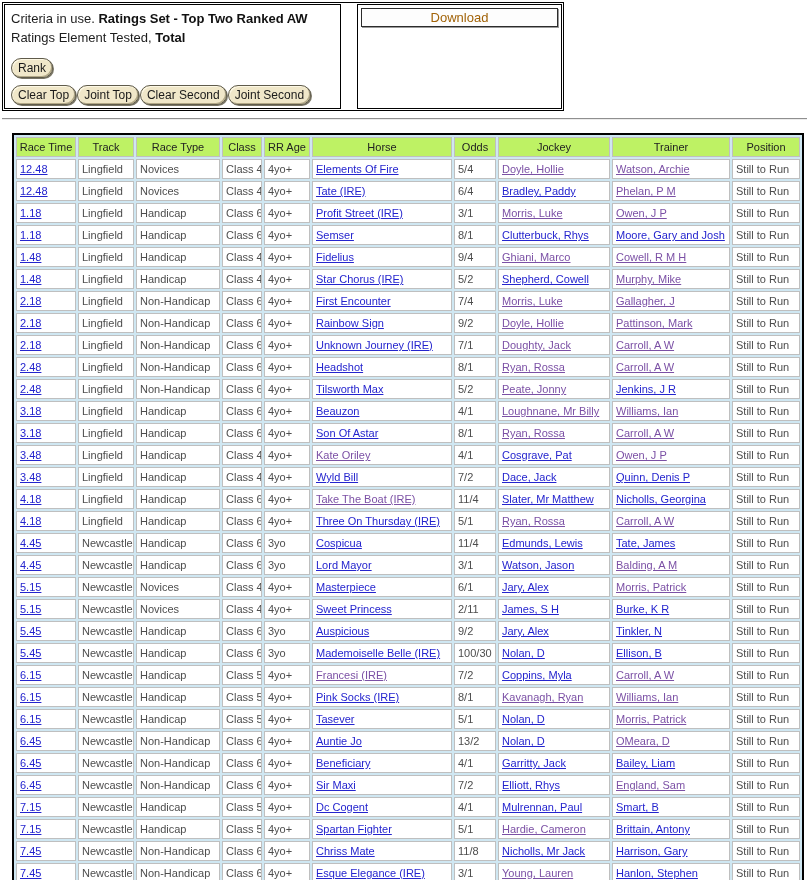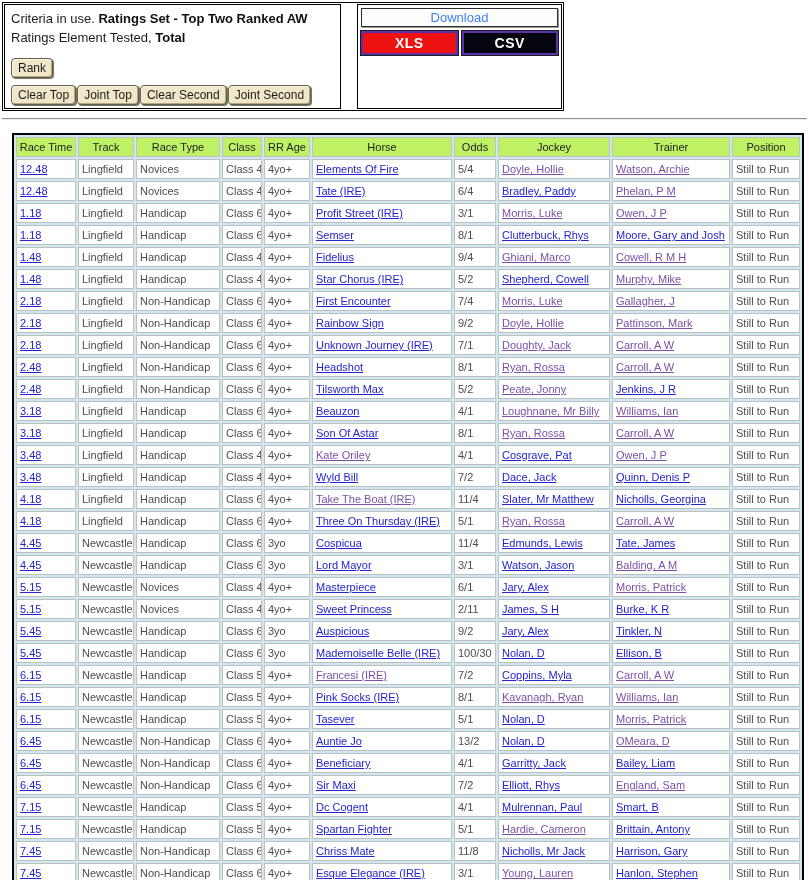--- a/index.html
+++ b/index.html
@@ -9,29 +9,29 @@
   body{margin:2px; background:#fff; font-family:"Liberation Sans",sans-serif; color:#222;}
   a{cursor:pointer;}
 
   
   .top-wrap{display:inline-flex; border:1px solid #000; padding:1px; gap:16px; vertical-align:top;}
   .criteria-box{width:337px; height:105px; border:1px solid #000; padding:4px 6px; background:#fff;}
   .criteria-line{font-size:13px; line-height:19px; color:#1d1d1d; white-space:nowrap;}
   .criteria-line b{color:#111;}
   .rank-row{margin-top:11px;}
   .btn{
-    background:#f0e7c9; border:1px solid #5f5b4b; border-radius:4px;
+    background:#f0e7c9; border:1px solid #5f5b4b; border-radius:10px;
     box-shadow:inset 1px 1px 0 #fdf8e4, inset -1px -1px 0 #b3a987, 1px 1px 0 #7a7666;
     font-family:"Liberation Sans",sans-serif; font-size:12px; color:#1a1a1a;
     padding:2px 6px; cursor:pointer;
   }
   .criteria-button-row{margin-top:7px; display:flex; gap:1px; width:max-content;}
 
   .download-box{width:205px; height:105px; border:1px solid #000; padding:3px; background:#fff; display:flex; flex-direction:column;}
-  .download-title{border:1px solid #2b2b2b; box-shadow:1px 1px 0 #9a9a9a; text-align:center; font-size:13px; line-height:17px; background:#fdfdfd; color:#3b82f6;}
+  .download-title{border:1px solid #2b2b2b; box-shadow:1px 1px 0 #9a9a9a; text-align:center; font-size:13px; line-height:17px; background:#fdfdfd; color:#a16207;}
   .download-buttons{display:flex; gap:4px; margin-top:4px;}
   .dl-btn{
     flex:1; height:24px; display:flex; align-items:center; justify-content:center;
     color:#fff; font-weight:bold; font-size:14px; letter-spacing:.5px;
     border:2px solid #5A31A8; box-shadow:0 0 0 1px #1c1c1c; cursor:pointer;
   }
   .dl-xls{background:var(--xls);}
   .dl-csv{background:var(--csv);}
 
   hr.divider{border:none; border-top:1px solid #8f8f8f; border-bottom:1px solid #ececec; margin:7px 0 13px 0;}
@@ -75,24 +75,20 @@
     <div class="criteria-button-row">
         <button class="btn">Clear Top</button>
         <button class="btn">Joint Top</button>
         <button class="btn">Clear Second</button>
         <button class="btn">Joint Second</button>
       </div>
   </div>
 
   <div class="download-box">
     <div class="download-title">Download</div>
-    <div class="download-buttons">
-      <a class="dl-btn dl-xls">XLS</a>
-      <a class="dl-btn dl-csv">CSV</a>
-    </div>
   </div>
 </div>
 
 <hr class="divider">
 
 <table class="races">
   <colgroup>
     <col style="width:60px">
       <col style="width:56px">
       <col style="width:84px">

